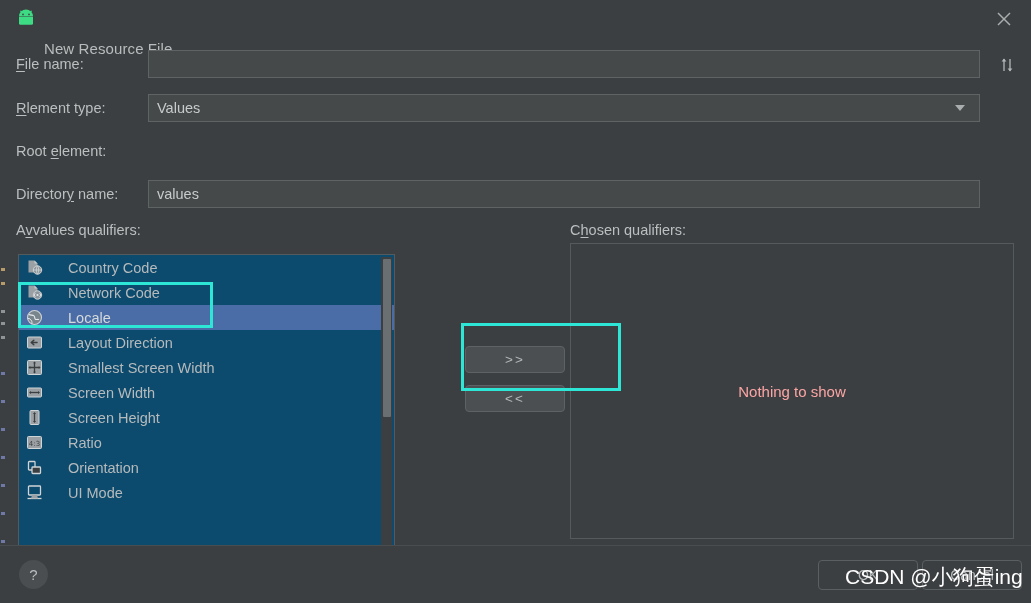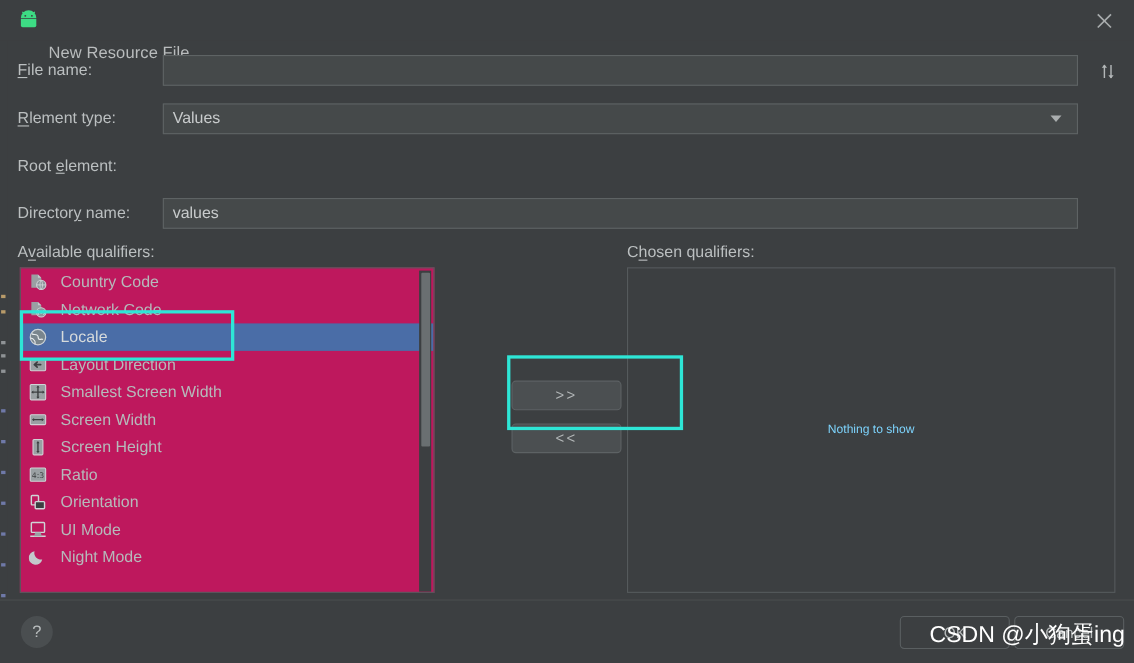--- a/index.html
+++ b/index.html
@@ -81,37 +81,37 @@
   #swap-icon {
     position: absolute; right: 14px; top: 55px;
     width: 20px; height: 20px; cursor: pointer;
   }
 
   
   #avail-label  { left: 16px;  top: 222px; }
   #chosen-label { left: 570px; top: 222px; }
 
   #avail-panel {
-    position: absolute; left: 18px; top: 243px;
+    position: absolute; left: 18px; top: 254px;
     width: 377px; height: 296px;
-    background: #be185d;
+    background: #0c4a6e;
     border: 1px solid #555a5c;
     overflow: hidden;
   }
   .qrow {
     position: relative;
     height: 25px;
     display: flex; align-items: center;
     padding-left: 7px;
     font-size: 14.5px; color: #b6babb;
     cursor: default;
   }
   .qrow.selected { background: #4a6da7; color: #d6dadb; }
   .qrow .qicon {
-    width: 17px; height: 17px; margin-right: 12px;
+    width: 17px; height: 17px; margin-right: 25px;
     flex: 0 0 17px;
     display: flex; align-items: center; justify-content: center;
   }
   .qrow .qicon svg { display: block; }
 
   #avail-scrollbar {
     position: absolute; right: 2px; top: 2px;
     width: 11px; height: 292px;
     background: #3c3f41;
     cursor: pointer;
@@ -138,21 +138,21 @@
   #btn-remove { left: 465px; top: 385px; }
 
   
   #chosen-panel {
     position: absolute; left: 570px; top: 243px;
     width: 444px; height: 296px;
     background: #3c3f41;
     border: 1px solid #555a5c;
     display: flex; align-items: center; justify-content: center;
   }
-  #chosen-empty { font-size: 11px; color: #7dd3fc; text-align: center; }
+  #chosen-empty { font-size: 15px; color: #fca5a5; text-align: center; }
 
   
   .annot {
     position: absolute;
     border: 3px solid #2ee6d6;
     pointer-events: none;
   }
   #annot-locale { left: 18px;  top: 282px; width: 195px; height: 46px; }
   #annot-addbtn { left: 461px; top: 323px; width: 160px; height: 68px; }
 
@@ -260,21 +260,21 @@
   <span id="swap-icon">
     <svg width="20" height="20" viewBox="0 0 20 20">
       <line x1="7" y1="4" x2="7" y2="16" stroke="#b3b7b8" stroke-width="1.3"></line>
       <path d="M4.6 6.6 7 3.6l2.4 3z" fill="#b3b7b8"></path>
       <line x1="13" y1="4" x2="13" y2="16" stroke="#b3b7b8" stroke-width="1.3"></line>
       <path d="M10.6 13.4 13 16.4l2.4-3z" fill="#b3b7b8"></path>
     </svg>
   </span>
 
   <div class="lbl" id="avail-label">
-    <span>A</span><u>v</u><span>ailable qualifiers:</span>
+    <span>A</span><u>v</u><span>values qualifiers:</span>
   </div>
 
   <div id="avail-panel">
     <div id="avail-rows">
         <div class="qrow">
           <span class="qicon">
             <svg width="17" height="17" viewBox="0 0 17 17">
               <path d="M2.5 1.5h6l3 3v9h-9z" fill="#9aa0a3"></path>
               <path d="M8.5 1.5l3 3h-3z" fill="#c6cbce"></path>
               <circle cx="11.5" cy="11" r="4.2" fill="#8d969c" stroke="#cfd4d6" stroke-width="1"></circle>
@@ -364,28 +364,20 @@
         </div>
         <div class="qrow">
           <span class="qicon">
             <svg width="17" height="17" viewBox="0 0 17 17">
               <rect x="2.5" y="2" width="12" height="9" rx=".8" fill="none" stroke="#cfd4d6" stroke-width="1.3"></rect>
               <path d="M1.5 14.5h14" stroke="#cfd4d6" stroke-width="1.3"></path>
               <path d="M6 11h5l1 3.5H5z" fill="#9aa0a3"></path>
             </svg>
           </span>
           <span>UI Mode</span>
-        </div>
-        <div class="qrow">
-          <span class="qicon">
-            <svg width="17" height="17" viewBox="0 0 17 17">
-              <path d="M12.4 10.6A6 6 0 0 1 5.4 3.1a6.2 6.2 0 1 0 7 7.5z" fill="#c3c8cb"></path>
-            </svg>
-          </span>
-          <span>Night Mode</span>
         </div>
       </div>
     <div id="avail-scrollbar">
       <div id="avail-scrollthumb"></div>
     </div>
   </div>
 
   <div class="xferbtn" id="btn-add">
     <span>&gt;&gt;</span>
   </div>

